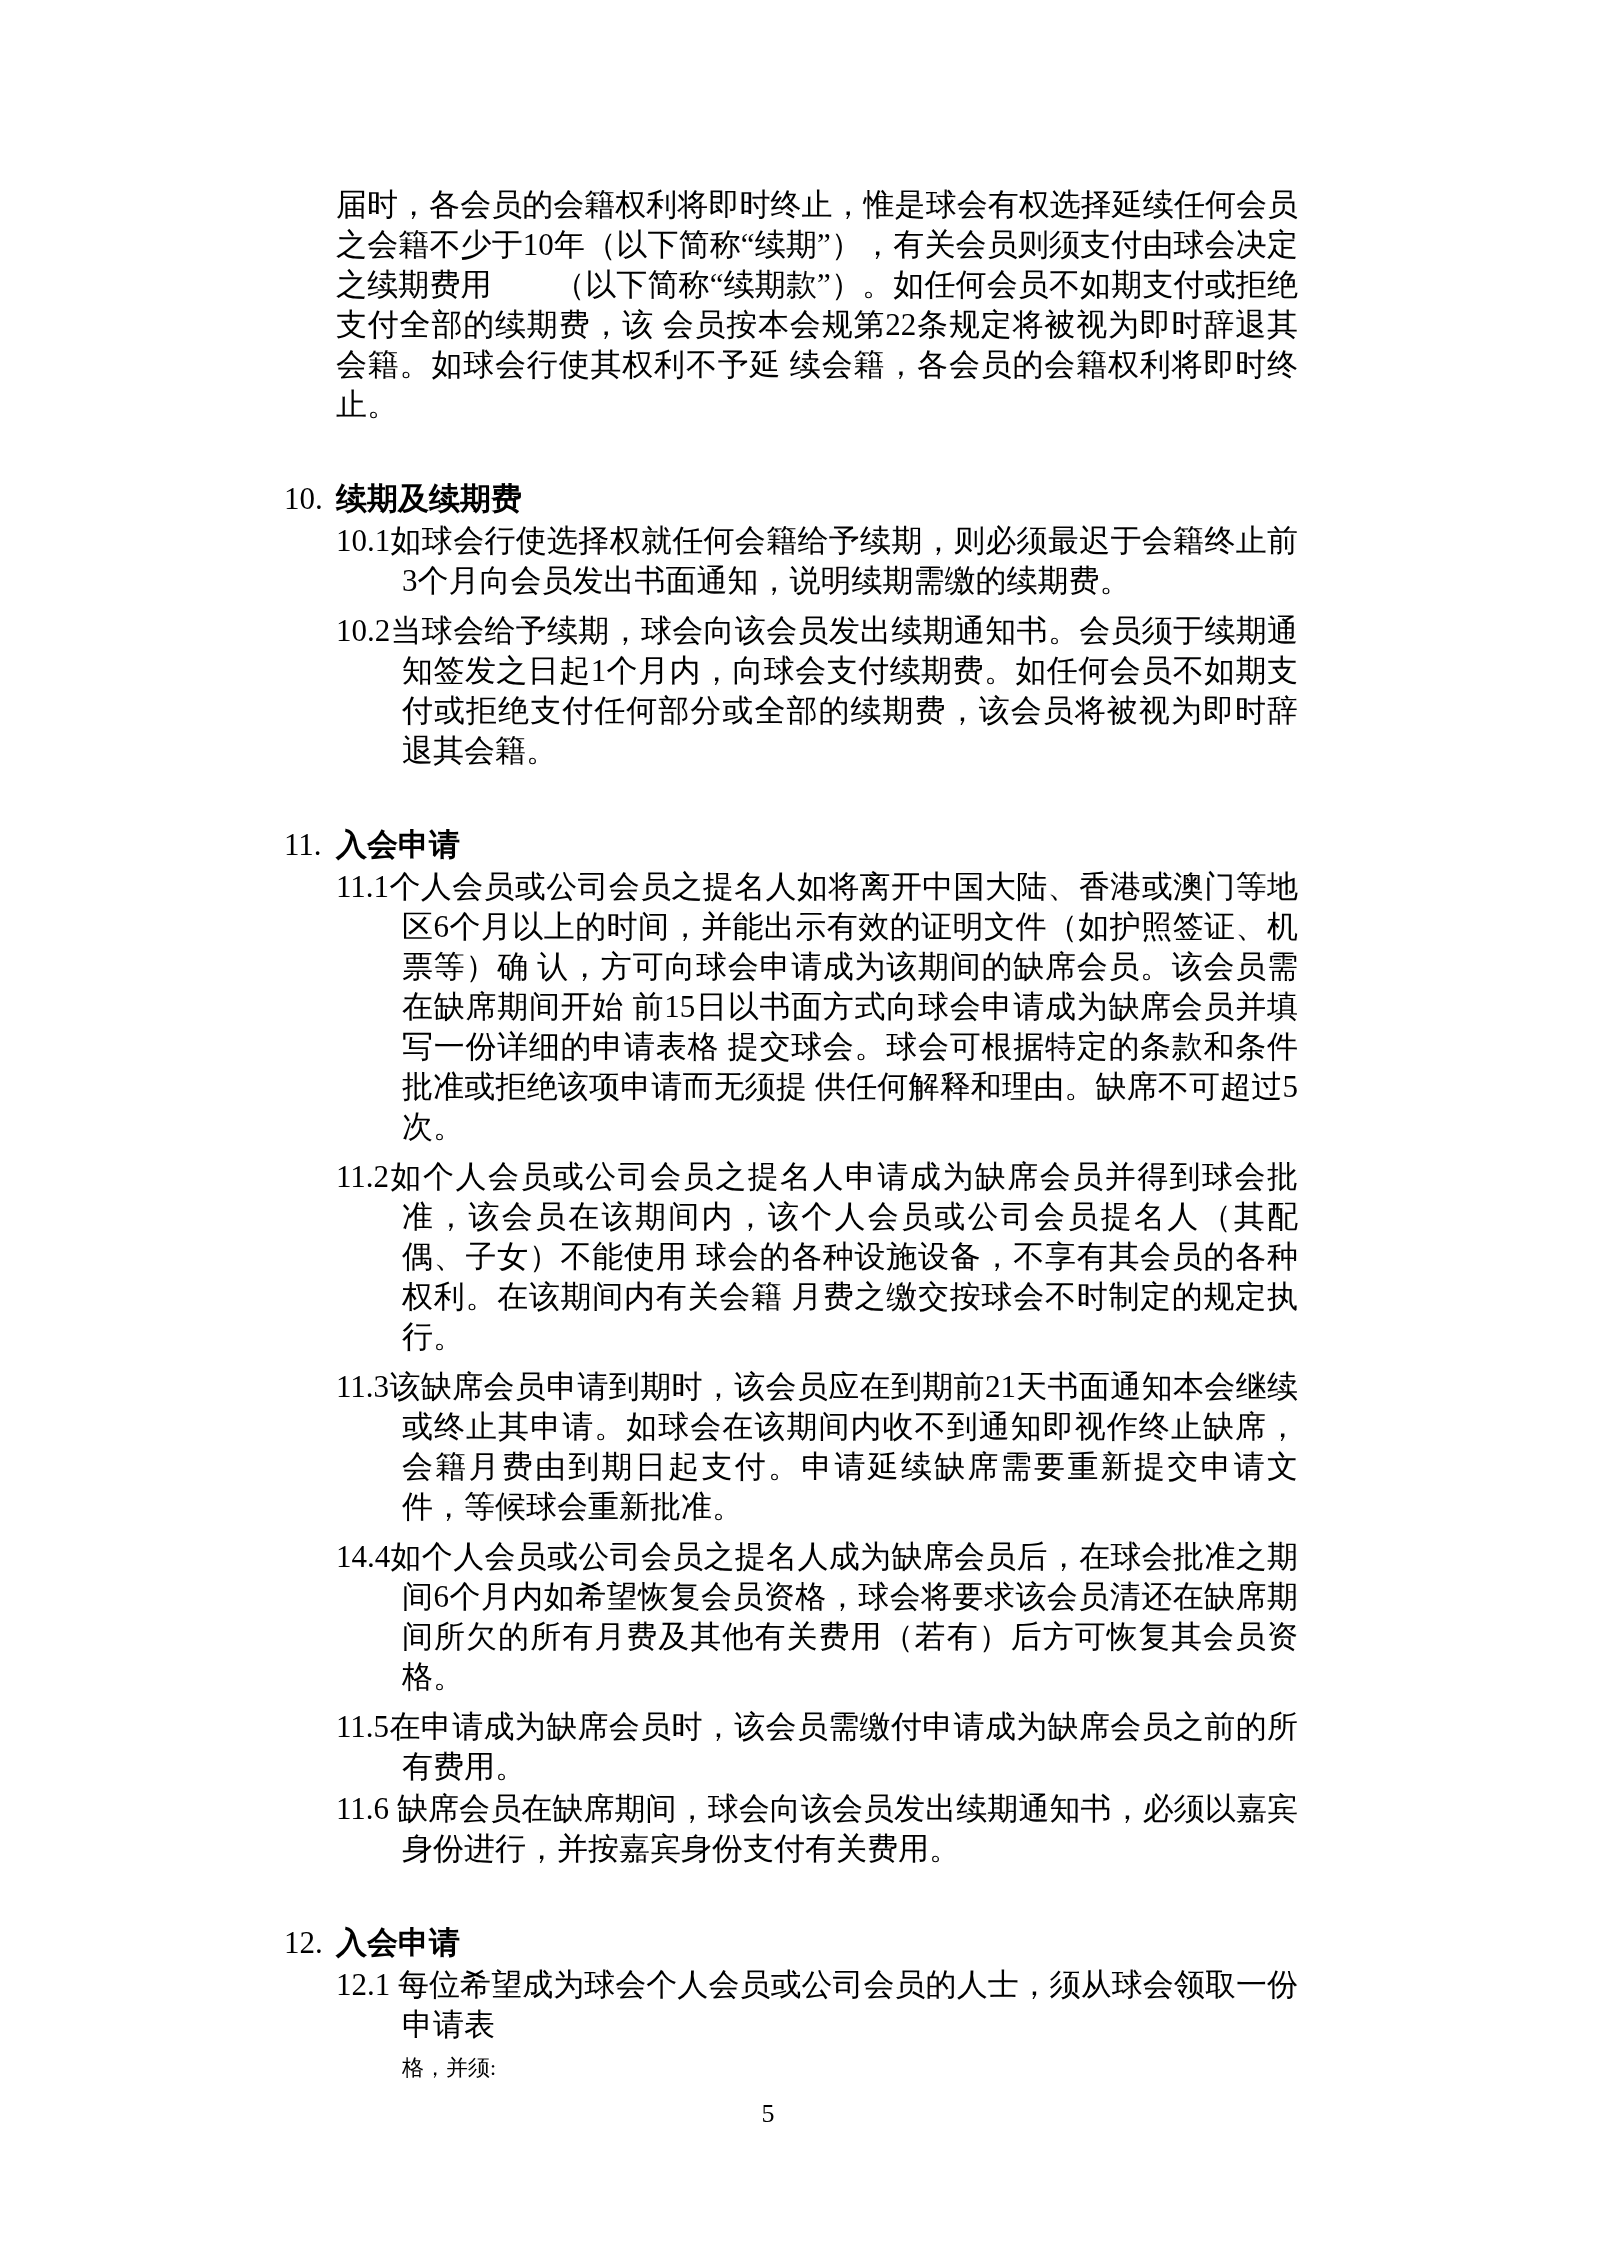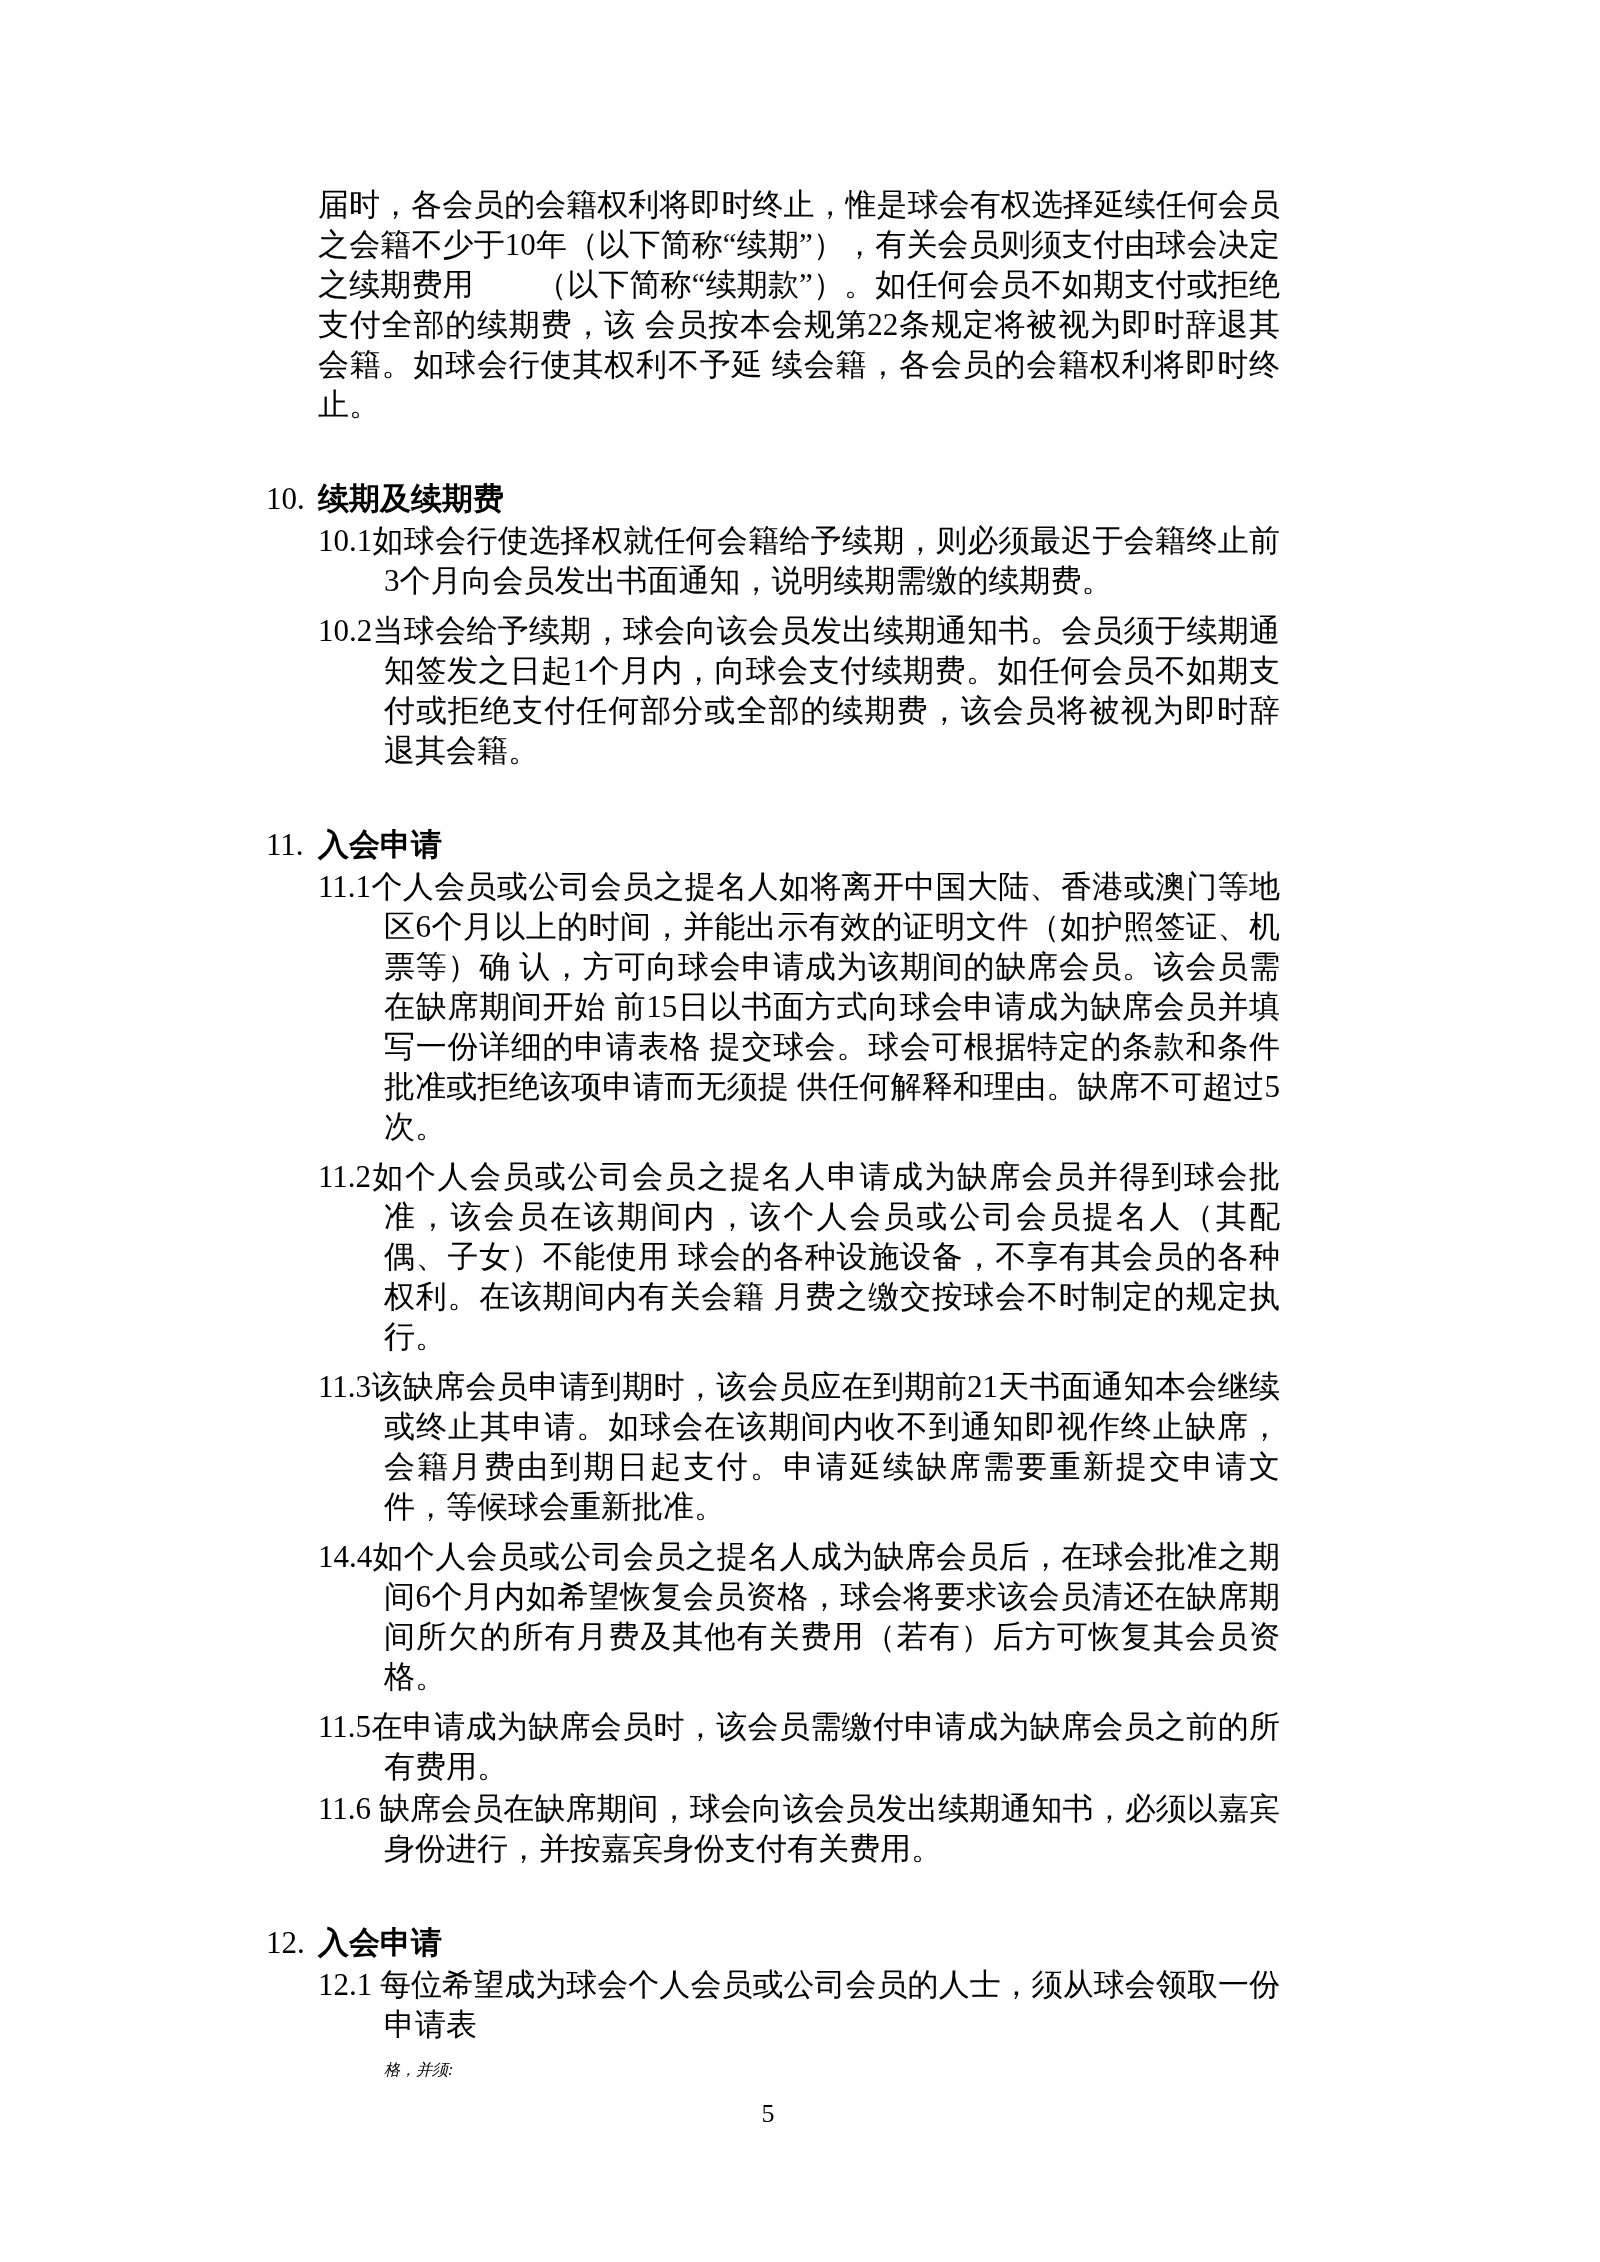--- a/index.html
+++ b/index.html
@@ -10,21 +10,21 @@
     height: 2262px;
     background: #ffffff;
     color: #000000;
     font-family: "Liberation Serif", "DejaVu Serif", serif;
     font-size: 31px;
     line-height: 40px;
     overflow: hidden;
   }
   .doc {
     position: absolute;
-    left: 318px;
+    left: 336px;
     top: 185px;
     width: 962px;
   }
   .intro {
     text-align: justify;
   }
   .section { margin-top: 54px; }
   .sec-head { position: relative; }
   .sec-num {
     position: absolute;
@@ -34,21 +34,21 @@
   }
   .sec-title { font-weight: bold; text-align: right; }
   .sub-item {
     margin-top: 10px;
     text-align: justify;
     padding-left: 66px;
     text-indent: -66px;
   }
   .sub-item.first { margin-top: 2px; }
   .sub-item.tight { margin-top: 2px; }
-  .small-line { font-size: 16px; font-style: italic; }
+  .small-line { font-size: 22px; }
   .page-num {
     position: absolute;
     top: 2098px;
     left: 0;
     width: 1536px;
     text-align: center;
     font-size: 26px;
     line-height: 32px;
   }
 </style>

